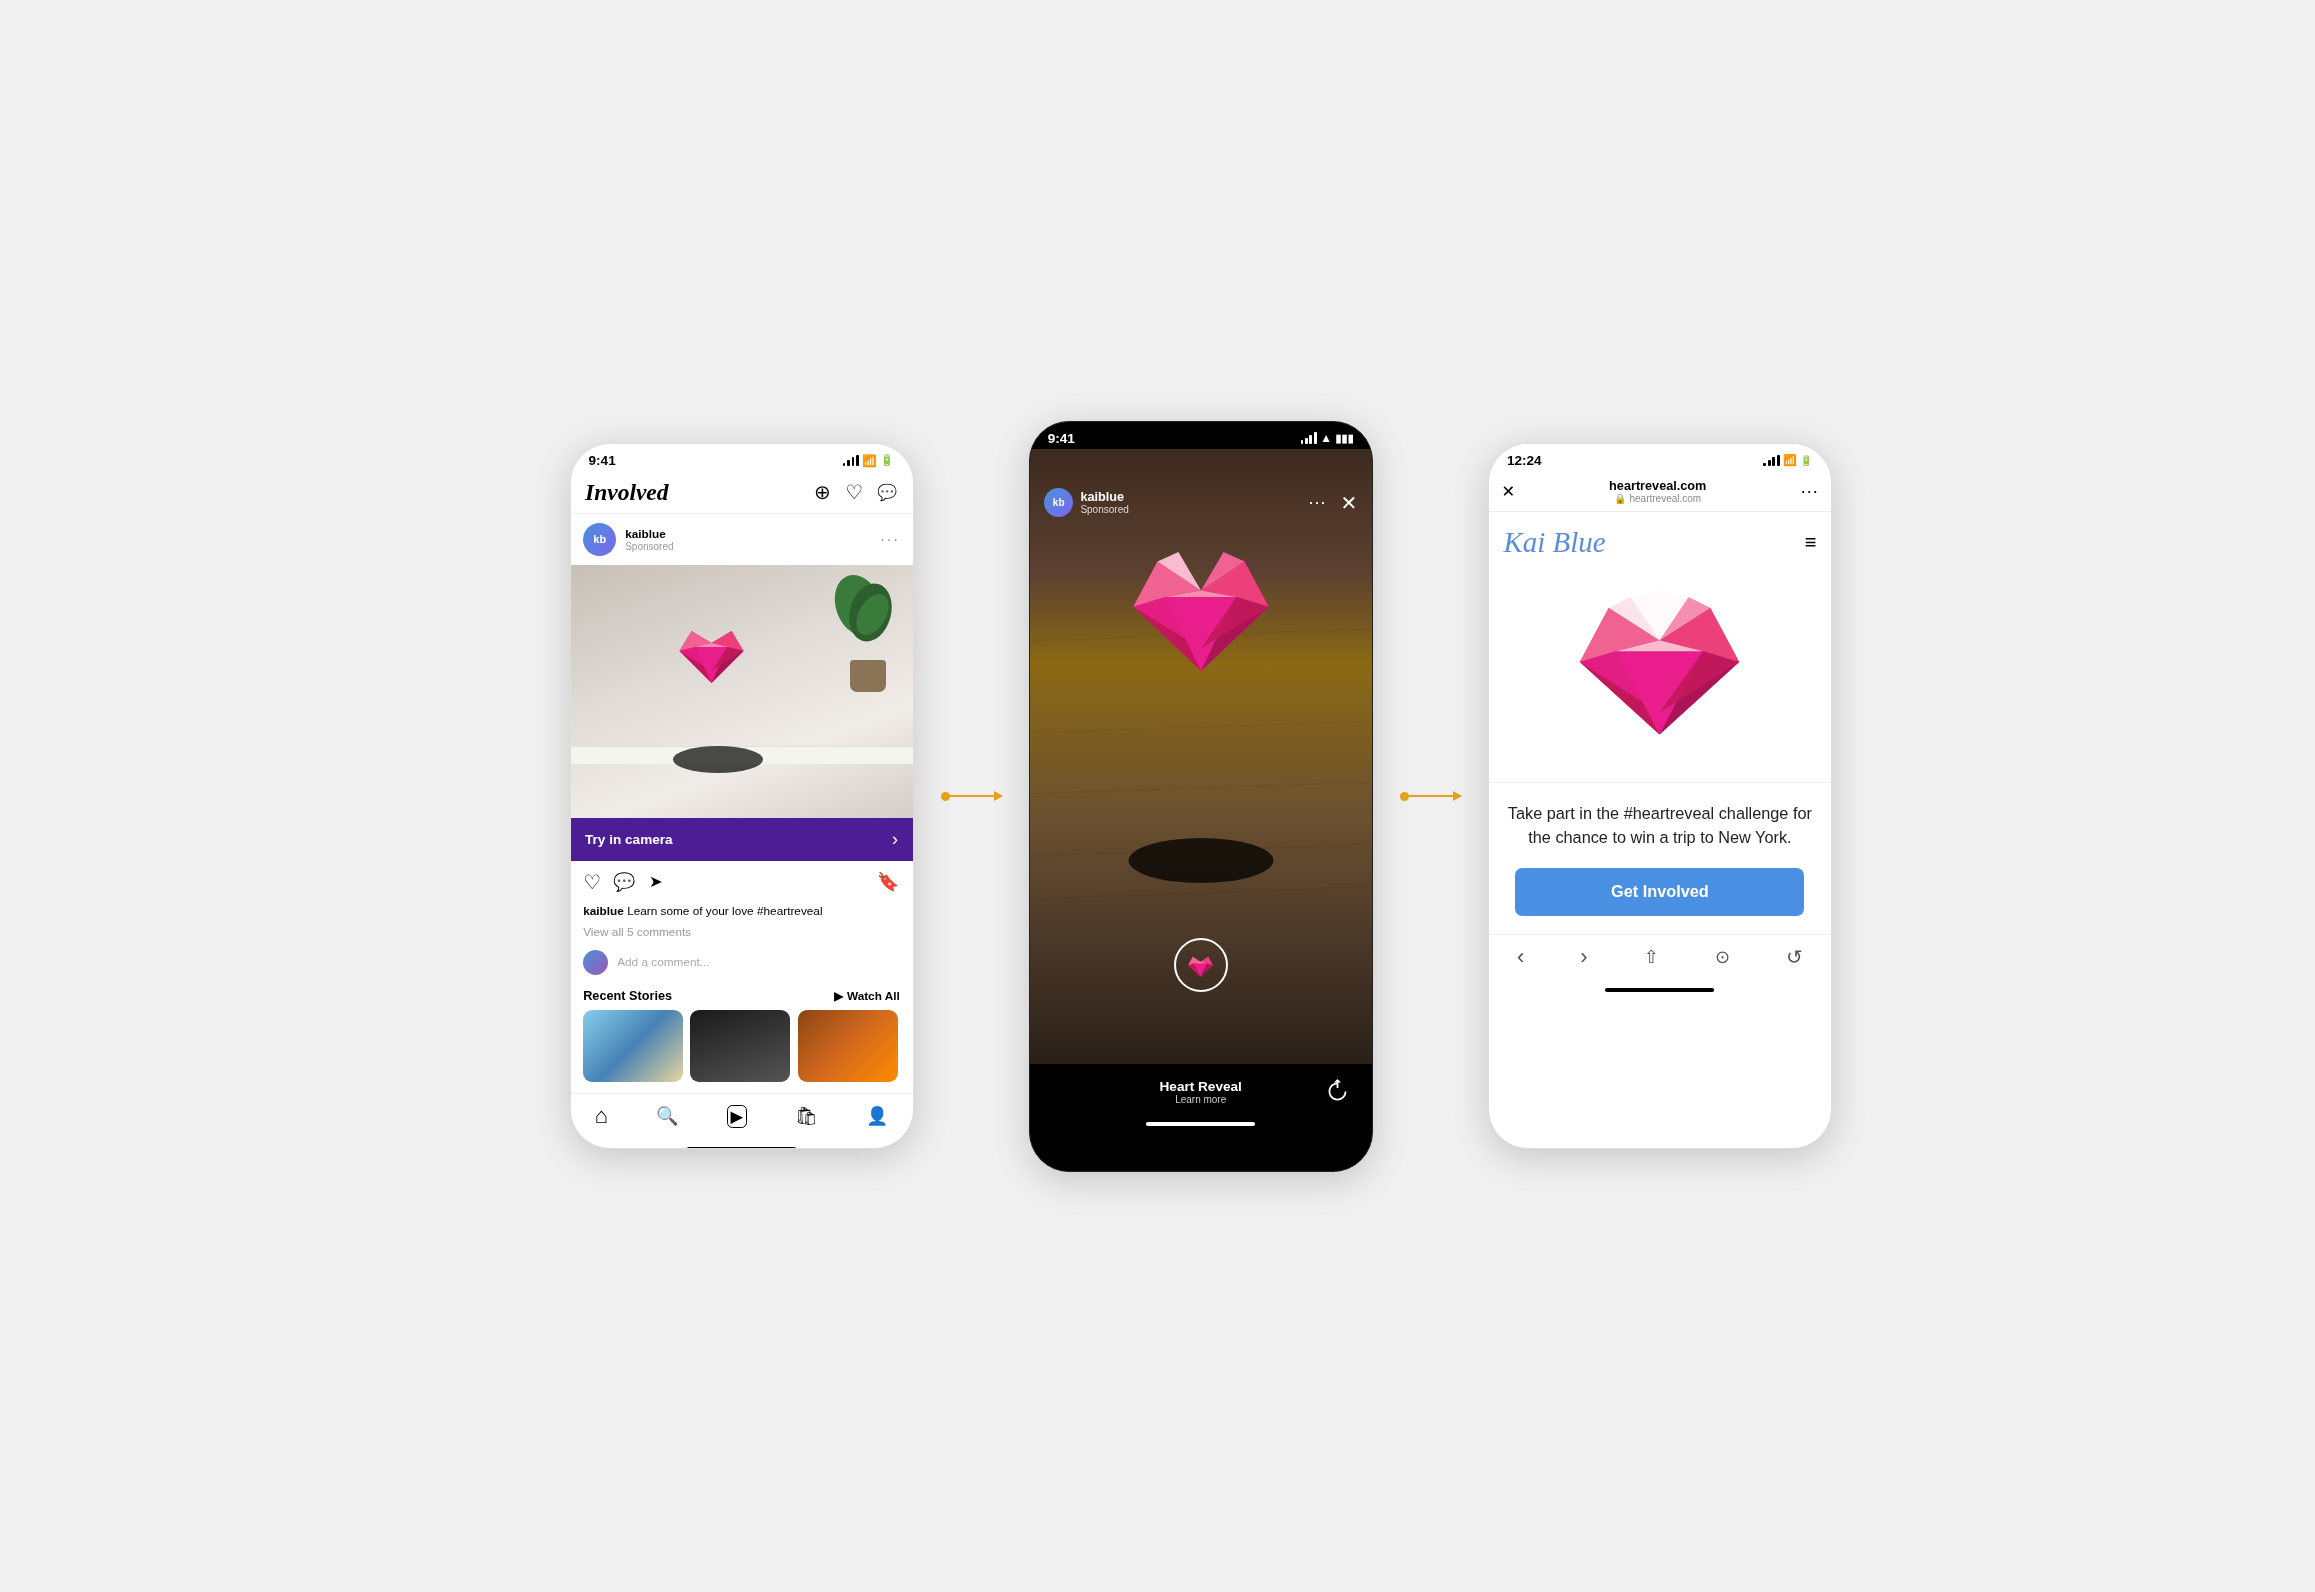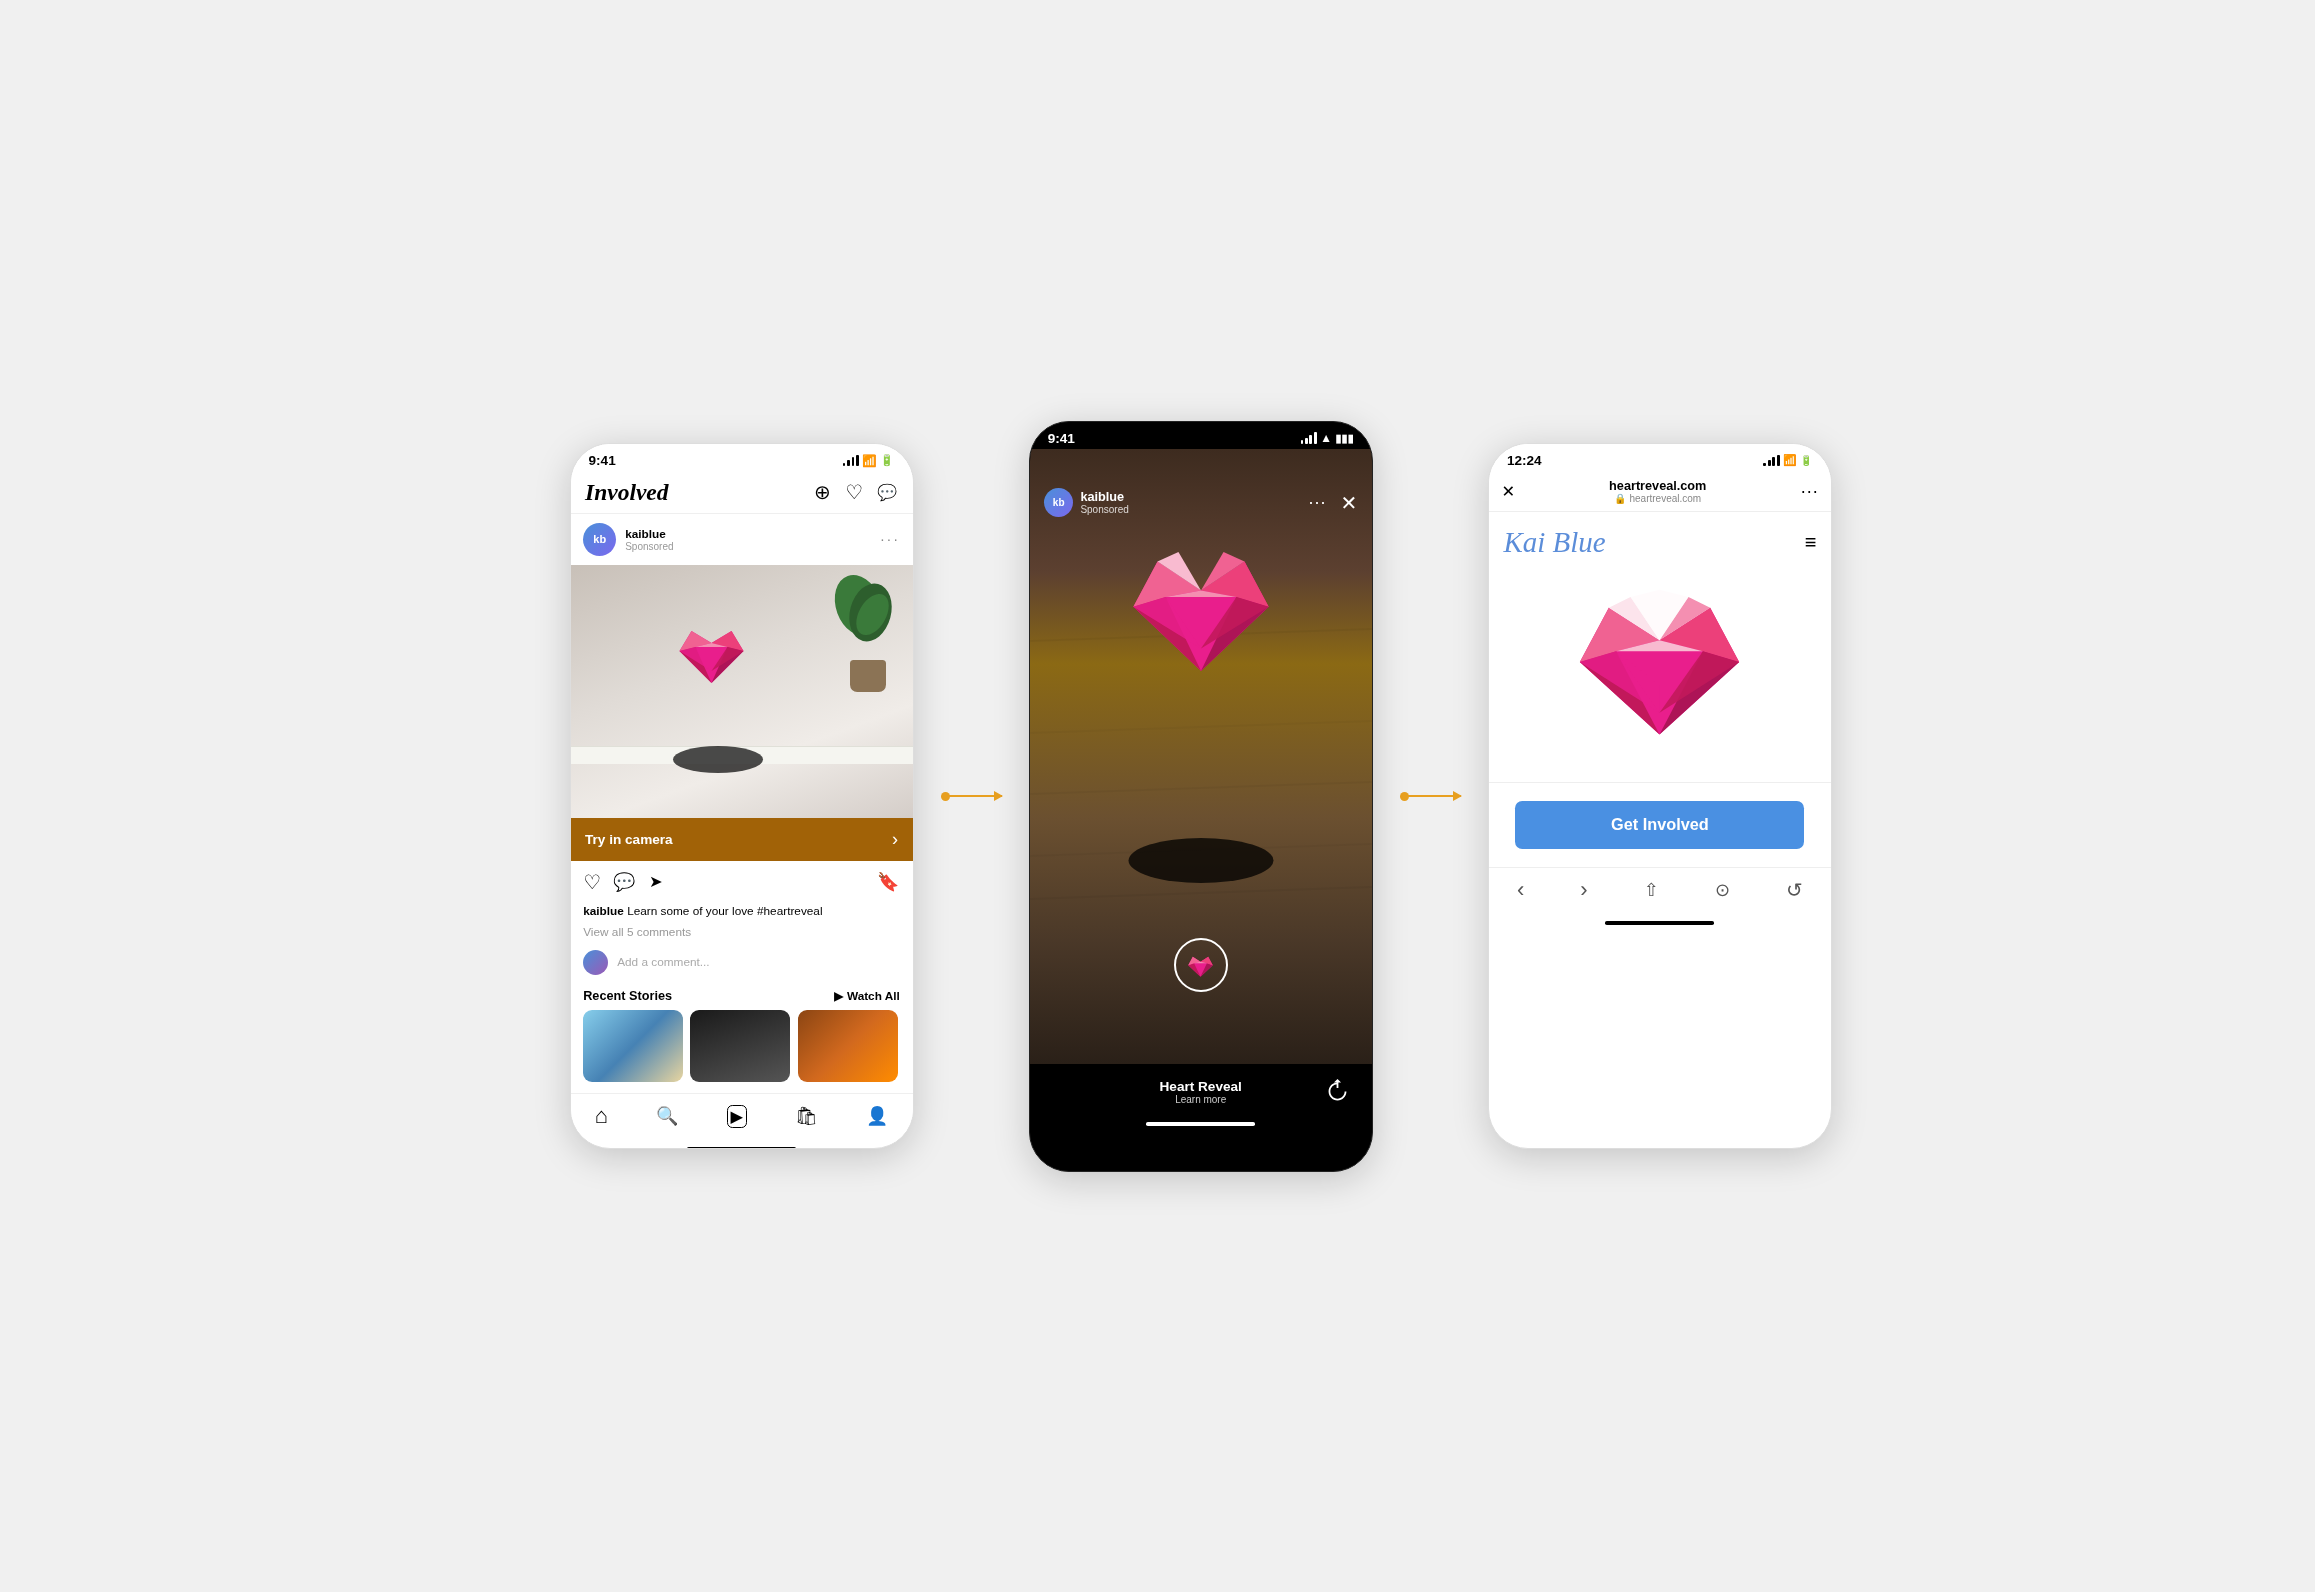--- a/index.html
+++ b/index.html
@@ -140,21 +140,21 @@
       background: rgba(0,0,0,0.7);
       border-radius: 50%;
     }
     
     .heart-3d {
       position: absolute;
     }
     .heart-3d svg { width: 100%; height: 100%; }
 
     .try-camera-bar {
-      background: #a16207;
+      background: #4c1d95;
       color: #fff;
       display: flex;
       justify-content: space-between;
       align-items: center;
       padding: 11px 14.5px;
       font-size: 13.6px;
       font-weight: 600;
       cursor: pointer;
     }
 
@@ -679,20 +679,21 @@
             <polygon points="34,6 50,30 22,12" fill="#fce4ec"></polygon>
             <polygon points="66,6 50,30 78,12" fill="#f48fb1"></polygon>
             <polygon points="50,30 34,6 50,2 66,6" fill="#fff9fa" opacity="0.6"></polygon>
             <polygon points="50,70 26,36 50,55" fill="#e91e8c" opacity="0.5"></polygon>
           </svg>
         </div>
       </div>
     </div>
 
     <div class="web-cta-section">
+      <p class="web-cta-text">Take part in the #heartreveal challenge for the chance to win a trip to New York.</p>
       <button class="get-involved-btn">Get Involved</button>
     </div>
 
     <div class="web-bottom-nav">
       <span class="web-nav-icon" style="font-size:22px;font-weight:300">‹</span>
       <span class="web-nav-icon" style="font-size:22px;font-weight:300">›</span>
       <span class="web-nav-icon">⇧</span>
       <span class="web-nav-icon">⊙</span>
       <span class="web-nav-icon" style="font-size:20px">↺</span>
     </div>

